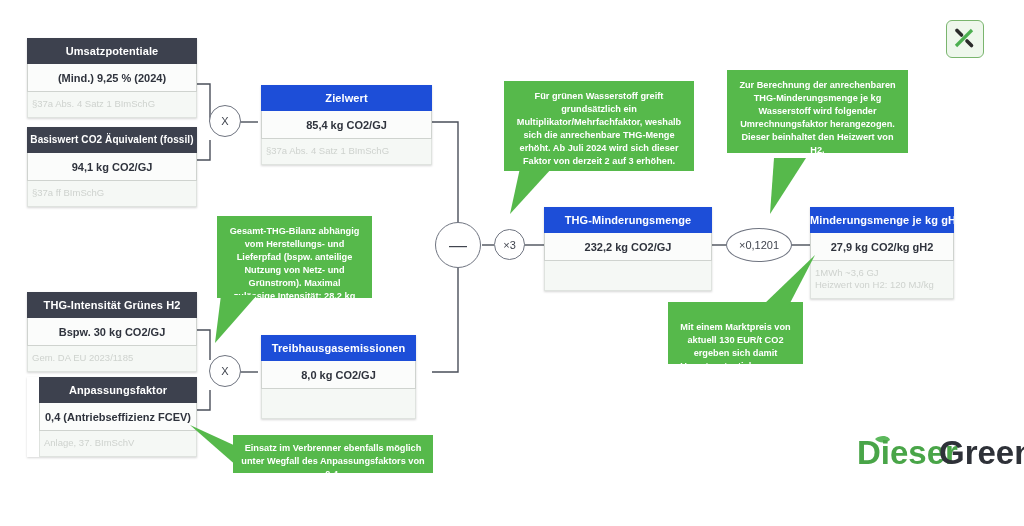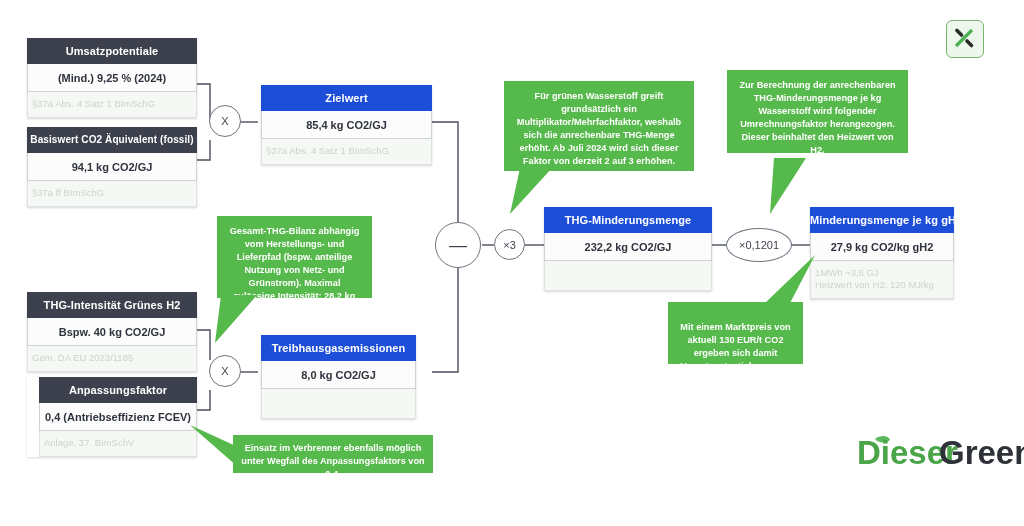--- a/index.html
+++ b/index.html
@@ -103,21 +103,21 @@
   </div>
 
   <div class="box green" style="left:261px;top:85px;width:171px;">
     <div class="hdr">Zielwert</div>
     <div class="val">85,4 kg CO2/GJ</div>
     <div class="ref">§37a Abs. 4 Satz 1 BImSchG</div>
   </div>
 
   <div class="box dark" style="left:27px;top:292px;width:170px;">
     <div class="hdr">THG-Intensität Grünes H2</div>
-    <div class="val">Bspw. 40 kg CO2/GJ</div>
+    <div class="val">Bspw. 30 kg CO2/GJ</div>
     <div class="ref">Gem. DA EU 2023/1185</div>
   </div>
 
   <div class="box dark" style="left:27px;top:377px;width:170px;padding-left:12px;">
     <div class="hdr">Anpassungsfaktor</div>
     <div class="val">0,4 (Antriebseffizienz FCEV)</div>
     <div class="ref">Anlage, 37. BImSchV</div>
   </div>
 
   <div class="box green" style="left:261px;top:335px;width:155px;">

